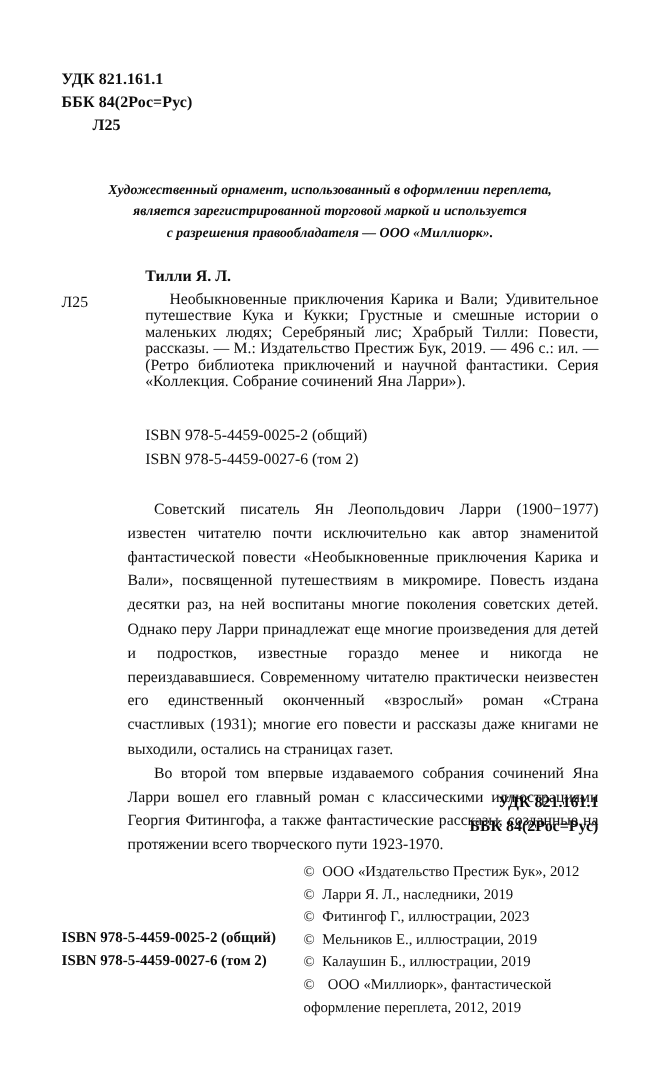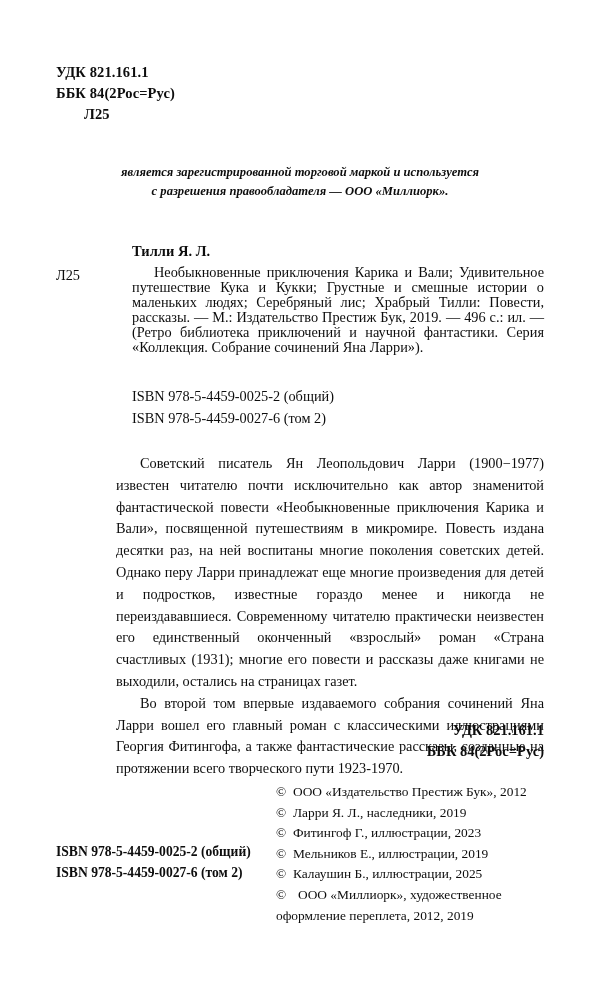--- a/index.html
+++ b/index.html
@@ -160,20 +160,21 @@
 
 <div class="page">
 
   <div class="udk-block">
     <div class="code-line">УДК 821.161.1</div>
     <div class="code-line">ББК 84(2Рос=Рус)</div>
     <div class="code-line code-indent">Л25</div>
   </div>
 
   <div class="notice">
+    <div>Художественный орнамент, использованный в оформлении переплета,</div>
     <div>является зарегистрированной торговой маркой и используется</div>
     <div>с разрешения правообладателя — ООО «Миллиорк».</div>
   </div>
 
   <div class="biblio">
     <div class="biblio-author">Тилли Я. Л.</div>
     <div class="biblio-body">
       <div class="biblio-sigla">Л25</div>
       <div class="biblio-text">Необыкновенные приключения Карика и Вали; Удивительное путешествие Кука и Кукки; Грустные и смешные истории о маленьких людях; Серебряный лис; Храбрый Тилли: Повести, рассказы. — М.: Издательство Престиж Бук, 2019. — 496 с.: ил. — (Ретро библиотека приключений и научной фантастики. Серия «Коллекция. Собрание сочинений Яна Ларри»).</div>
     </div>
@@ -206,25 +207,25 @@
     <div class="c-line">
       <span class="c-sym">©</span>
       <span>Фитингоф Г., иллюстрации, 2023</span>
     </div>
     <div class="c-line">
       <span class="c-sym">©</span>
       <span>Мельников Е., иллюстрации, 2019</span>
     </div>
     <div class="c-line">
       <span class="c-sym">©</span>
-      <span>Калаушин Б., иллюстрации, 2025</span>
+      <span>Калаушин Б., иллюстрации, 2019</span>
     </div>
     <div class="c-line wide">
       <span class="c-sym">©</span>
-      <span>ООО «Миллиорк», художественное</span>
+      <span>ООО «Миллиорк», фантастической</span>
     </div>
     <div class="c-line c-cont">оформление переплета, 2012, 2019</div>
   </div>
 
   <div class="isbn-bold">
     <div>ISBN 978-5-4459-0025-2 (общий)</div>
     <div>ISBN 978-5-4459-0027-6 (том 2)</div>
   </div>
 
 </div>

